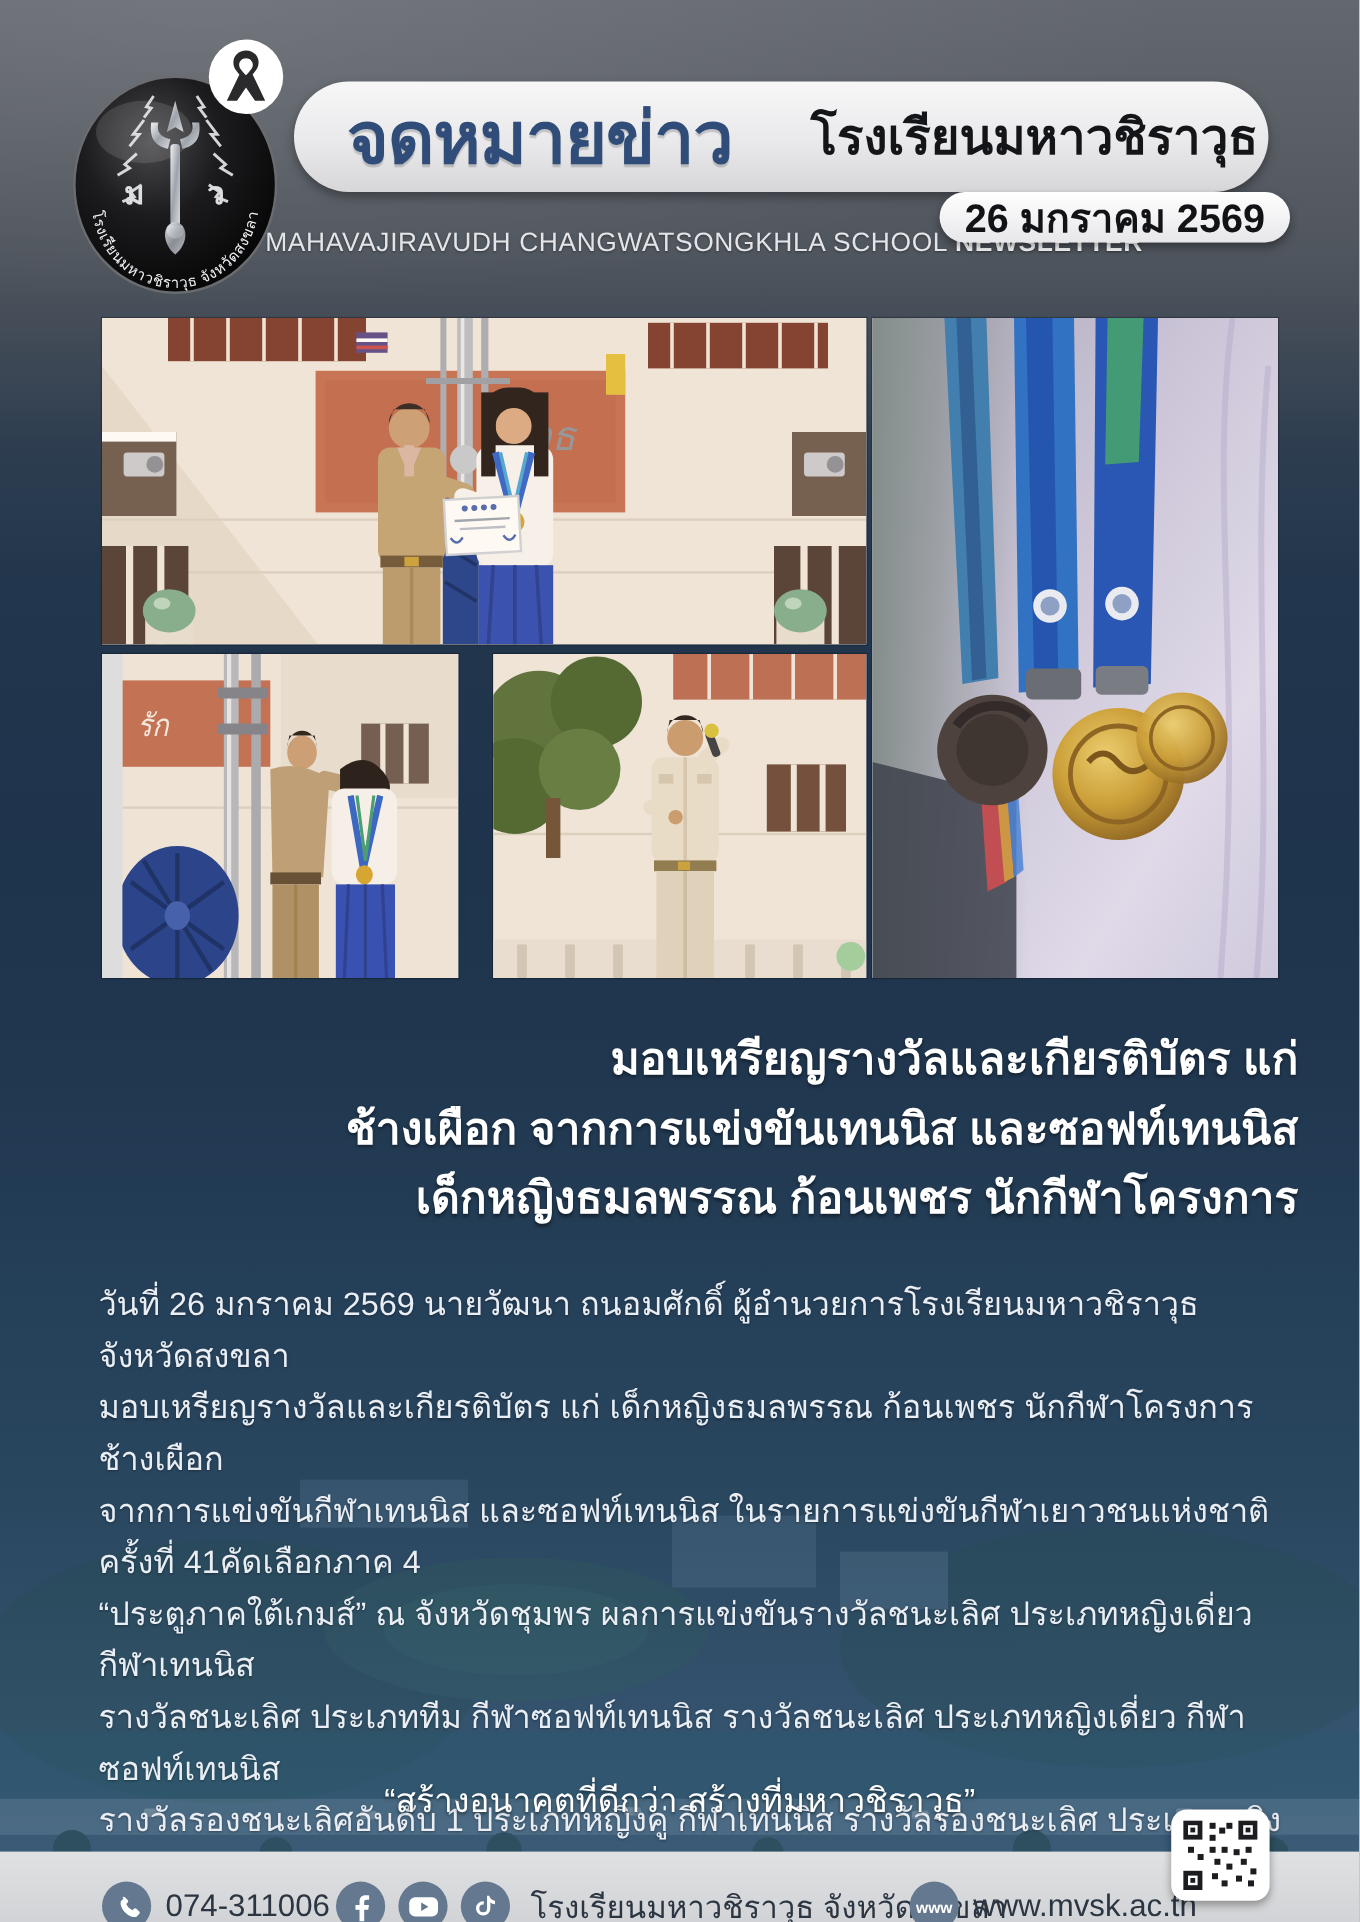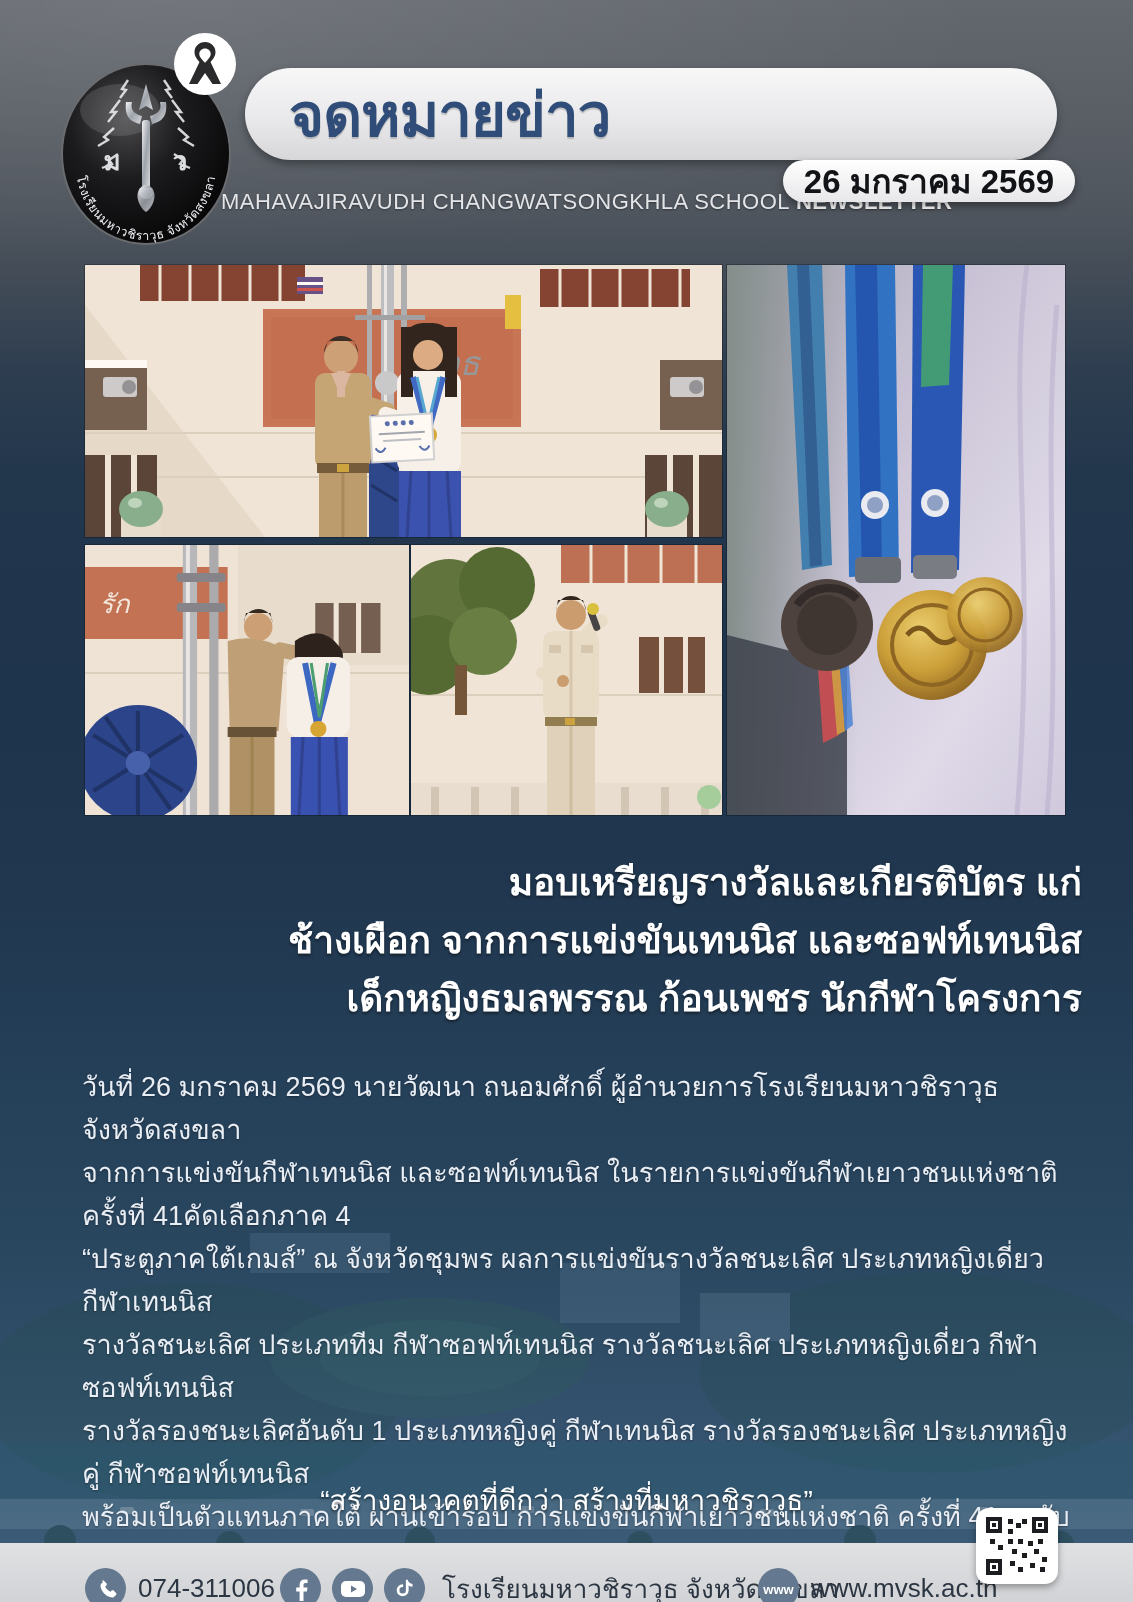--- a/index.html
+++ b/index.html
@@ -29,21 +29,21 @@
     background:linear-gradient(180deg,#ffffff,#e7e7ea);box-shadow:0 4px 8px rgba(0,0,0,.38);
     display:flex;align-items:center;justify-content:center;
     font-size:33px;font-weight:800;color:#121317;}
   .logo-wrap{left:60px;top:62px;width:172px;height:184px;}
   .ribbon-badge{left:173px;top:32px;width:64px;height:64px;}
 
   
   .photo{box-shadow:0 0 0 1px rgba(0,0,0,.25);overflow:hidden;background:#ddd;}
   .ph1{left:85px;top:265px;width:637px;height:272px;}
   .ph2{left:727px;top:265px;width:338px;height:550px;}
-  .ph3{left:85px;top:545px;width:324px;height:270px;}
+  .ph3{left:85px;top:545px;width:280px;height:270px;padding-left:17px;}
   .ph4{left:411px;top:545px;width:311px;height:270px;}
   .photo svg{display:block;width:100%;height:100%;}
 
   
   .headline{left:82px;top:854px;width:1000px;color:#ffffff;font-weight:800;
     font-size:37px;line-height:58px;text-shadow:0 2px 3px rgba(0,0,0,.45);text-align:right;}
   .article{left:82px;top:1066px;width:1000px;color:#e9eef5;
     font-size:27px;line-height:43px;text-shadow:0 1px 2px rgba(0,0,0,.35);}
   .slogan{left:0;top:1478px;width:1133px;text-align:center;color:#ffffff;
     font-size:28px;font-weight:400;text-shadow:0 2px 3px rgba(0,0,0,.5);}
@@ -90,20 +90,21 @@
         <circle cx="640" cy="401" r="13"></circle>
           <circle cx="860" cy="398" r="16"></circle>
           <circle cx="1060" cy="402" r="14"></circle>
       </g>
     </g>
   </svg>
 
   <div class="abs banner">
     <div class="banner-title">จดหมายข่าว</div>
     <div class="school-block">
+      <div class="school-l1">โรงเรียนมหาวชิราวุธ</div>
     </div>
   </div>
 
   <div class="abs subtitle">
     <span>MAHAVAJIRAVUDH CHANGWATSONGKHLA SCHOOL </span><b>NEWSLETTER</b>
   </div>
 
   <div class="abs date-pill">26 มกราคม 2569</div>
 
   <svg class="abs logo-wrap" viewBox="0 0 172 184">
@@ -456,20 +457,21 @@
   </div>
 
   <div class="abs headline">
     <div>มอบเหรียญรางวัลและเกียรติบัตร แก่</div>
     <div>ช้างเผือก จากการแข่งขันเทนนิส และซอฟท์เทนนิส</div>
     <div>เด็กหญิงธมลพรรณ ก้อนเพชร นักกีฬาโครงการ</div>
   </div>
 
   <div class="abs article">
     <div>วันที่ 26 มกราคม 2569 นายวัฒนา ถนอมศักดิ์ ผู้อำนวยการโรงเรียนมหาวชิราวุธ จังหวัดสงขลา</div>
+    <div>มอบเหรียญรางวัลและเกียรติบัตร แก่ เด็กหญิงธมลพรรณ ก้อนเพชร นักกีฬาโครงการช้างเผือก</div>
     <div>จากการแข่งขันกีฬาเทนนิส และซอฟท์เทนนิส ในรายการแข่งขันกีฬาเยาวชนแห่งชาติครั้งที่ 41คัดเลือกภาค 4</div>
     <div>“ประตูภาคใต้เกมส์” ณ จังหวัดชุมพร ผลการแข่งขันรางวัลชนะเลิศ ประเภทหญิงเดี่ยว กีฬาเทนนิส</div>
     <div>รางวัลชนะเลิศ ประเภททีม กีฬาซอฟท์เทนนิส รางวัลชนะเลิศ ประเภทหญิงเดี่ยว กีฬาซอฟท์เทนนิส</div>
     <div>รางวัลรองชนะเลิศอันดับ 1 ประเภทหญิงคู่ กีฬาเทนนิส รางวัลรองชนะเลิศ ประเภทหญิงคู่ กีฬาซอฟท์เทนนิส</div>
     <div>พร้อมเป็นตัวแทนภาคใต้ ผ่านเข้ารอบ การแข่งขันกีฬาเยาวชนแห่งชาติ ครั้งที่ 41 ระดับประเทศ ณ จังหวัด</div>
 
   </div>
 
   <div class="abs slogan">“สร้างอนาคตที่ดีกว่า  สร้างที่มหาวชิราวุธ”</div>
 

